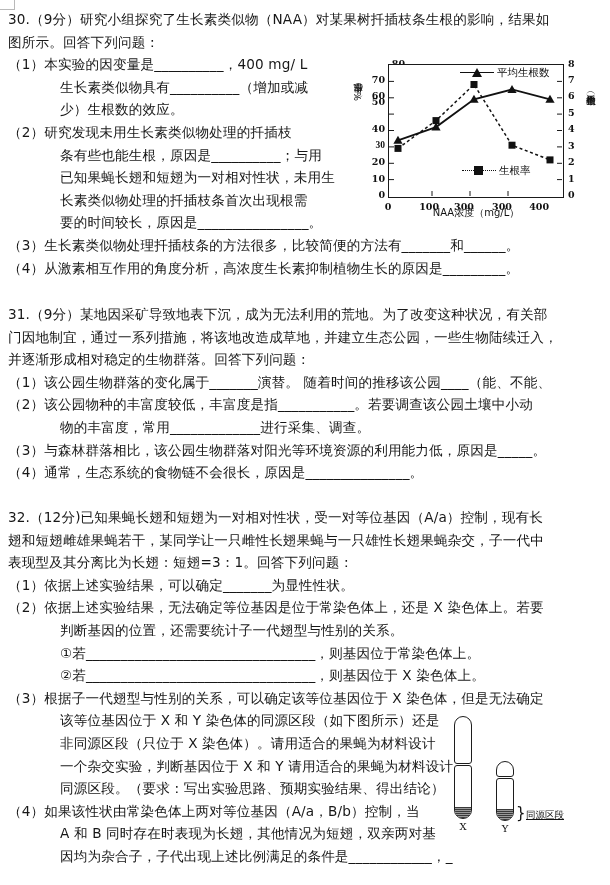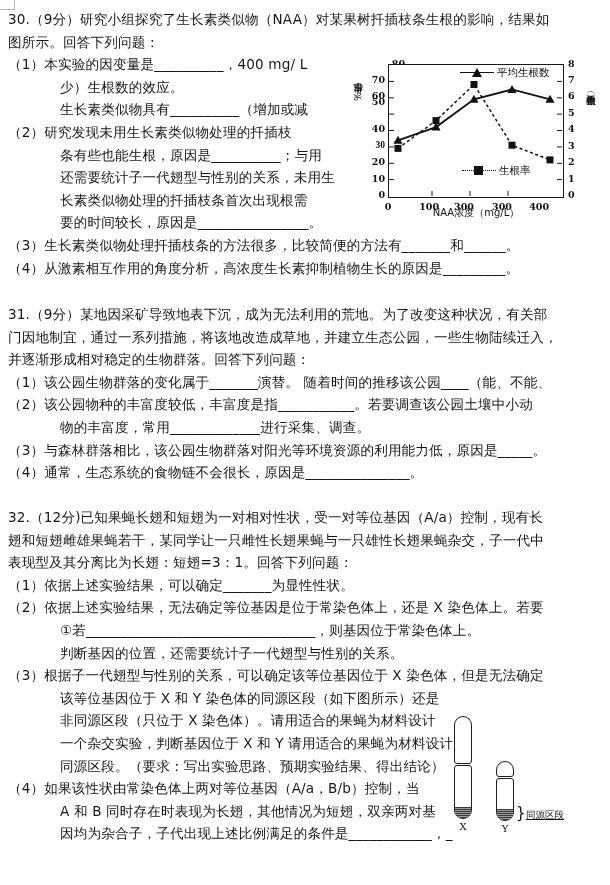--- a/index.html
+++ b/index.html
@@ -111,25 +111,25 @@
 <body>
 
 <div class="page">
 
   <div class="scan-edge"></div>
 
   <div class="qblock" style="top:8px;">
     <div class="line ind1">30.（9分）研究小组探究了生长素类似物（NAA）对某果树扦插枝条生根的影响，结果如</div>
     <div class="line ind1">图所示。回答下列问题：</div>
     <div class="line ind1">（1）本实验的因变量是__________，400 mg/ L</div>
+    <div class="line ind3">生长素类似物具有__________（增加或减</div>
     <div class="line ind3">少）生根数的效应。</div>
-    <div class="line ind3">生长素类似物具有__________（增加或减</div>
     <div class="line ind1">（2）研究发现未用生长素类似物处理的扦插枝</div>
     <div class="line ind3">条有些也能生根，原因是__________；与用</div>
-    <div class="line ind3">还需要统计子一代翅型与性别的关系，未用生</div>
+    <div class="line ind3">已知果蝇长翅和短翅为一对相对性状，未用生</div>
     <div class="line ind3">长素类似物处理的扦插枝条首次出现根需</div>
     <div class="line ind3">要的时间较长，原因是________________。</div>
     <div class="line ind1">（3）生长素类似物处理扦插枝条的方法很多，比较简便的方法有_______和______。</div>
     <div class="line ind1">（4）从激素相互作用的角度分析，高浓度生长素抑制植物生长的原因是_________。</div>
   </div>
 
   <div class="chart-wrap">
 
     <div class="y-left-title">生根率（%）</div>
     <div class="y-right-title">平均生根数（个）</div>
@@ -231,22 +231,23 @@
     <div class="line ind1">（3）与森林群落相比，该公园生物群落对阳光等环境资源的利用能力低，原因是_____。</div>
     <div class="line ind1">（4）通常，生态系统的食物链不会很长，原因是_______________。</div>
   </div>
 
   <div class="qblock" style="top:506px;">
     <div class="line ind1">32.（12分)已知果蝇长翅和短翅为一对相对性状，受一对等位基因（A/a）控制，现有长</div>
     <div class="line ind1">翅和短翅雌雄果蝇若干，某同学让一只雌性长翅果蝇与一只雄性长翅果蝇杂交，子一代中</div>
     <div class="line ind1">表现型及其分离比为长翅：短翅=3：1。回答下列问题：</div>
     <div class="line ind1">（1）依据上述实验结果，可以确定_______为显性性状。</div>
     <div class="line ind1">（2）依据上述实验结果，无法确定等位基因是位于常染色体上，还是 X 染色体上。若要</div>
+    <div class="line ind3">判断基因的位置，还需要统计子一代翅型与性别的关系。</div>
     <div class="line ind3">①若_________________________________，则基因位于常染色体上。</div>
-    <div class="line ind3">判断基因的位置，还需要统计子一代翅型与性别的关系。</div>
+    <div class="line ind3">②若_________________________________，则基因位于 X 染色体上。</div>
     <div class="line ind1">（3）根据子一代翅型与性别的关系，可以确定该等位基因位于 X 染色体，但是无法确定</div>
     <div class="line ind3">该等位基因位于 X 和 Y 染色体的同源区段（如下图所示）还是</div>
     <div class="line ind3">非同源区段（只位于 X 染色体）。请用适合的果蝇为材料设计</div>
     <div class="line ind3">一个杂交实验，判断基因位于 X 和 Y 请用适合的果蝇为材料设计</div>
     <div class="line ind3">同源区段。（要求：写出实验思路、预期实验结果、得出结论）</div>
     <div class="line ind1">（4）如果该性状由常染色体上两对等位基因（A/a，B/b）控制，当</div>
     <div class="line ind3">A 和 B 同时存在时表现为长翅，其他情况为短翅，双亲两对基</div>
     <div class="line ind3">因均为杂合子，子代出现上述比例满足的条件是____________，_</div>
   </div>
 

